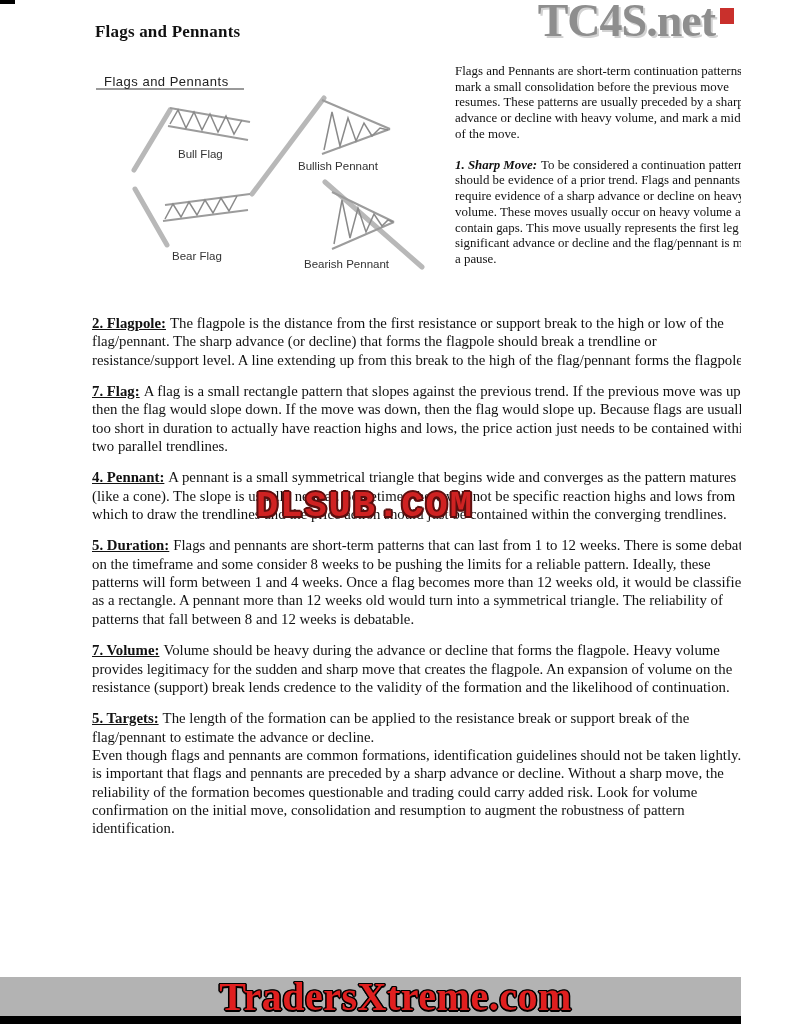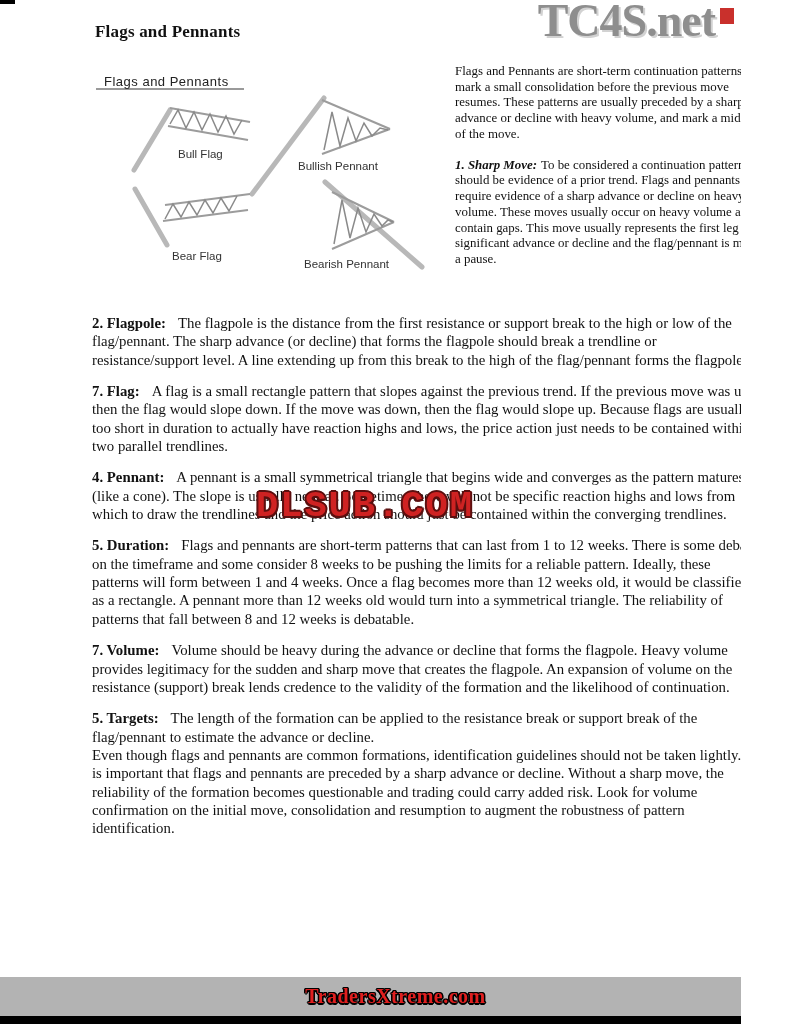--- a/index.html
+++ b/index.html
@@ -39,42 +39,42 @@
   .right-col p { margin:0 0 15px 0; }
   .right-col b { margin-right:4px;font-style:italic; }
 
   
   .body {
     position:absolute; left:92px; top:314px; width:668px;
     font-size:14.8px; line-height:1.24;
   }
   .body p { margin:0 0 13px 0; }
   .body p.cont { margin-top:-13px; }
-  .body b { margin-right:12px; }
+  .body b { margin-right:4px;text-decoration:underline; }
 
   
   .watermark {
     position:absolute; left:256px; top:485px;
     font-family:Liberation Mono, monospace; font-weight:bold;
     font-size:37px; letter-spacing:2px; color:#cf2222;
     text-shadow:
       2px 0 0 #5c0f0f, -2px 0 0 #5c0f0f, 0 2px 0 #5c0f0f, 0 -2px 0 #5c0f0f,
       1.5px 1.5px 0 #5c0f0f, -1.5px -1.5px 0 #5c0f0f, 1.5px -1.5px 0 #5c0f0f, -1.5px 1.5px 0 #5c0f0f;
     white-space:nowrap;
     text-align:right;
   }
 
   
   .footer-bar {
     position:absolute; left:0; top:977px; width:791px; height:39px;
     background:#b3b3b3; display:flex; align-items:center; justify-content:center;
   }
   .footer-logo {
     font-family:"Liberation Serif", serif; font-weight:bold;
-    font-size:20px; letter-spacing:0.5px; color:#e01f1f;
+    font-size:40px; letter-spacing:0.5px; color:#e01f1f;
     text-shadow:
       1.5px 0 0 #000, -1.5px 0 0 #000, 0 1.5px 0 #000, 0 -1.5px 0 #000,
       1px 1px 0 #000, -1px -1px 0 #000, 1px -1px 0 #000, -1px 1px 0 #000;
     white-space:nowrap;
   }
   .bottom-strip { position:absolute; left:0; top:1016px; width:791px; height:8px; background:#000; }
 </style>
 </head>
 <body>
 

